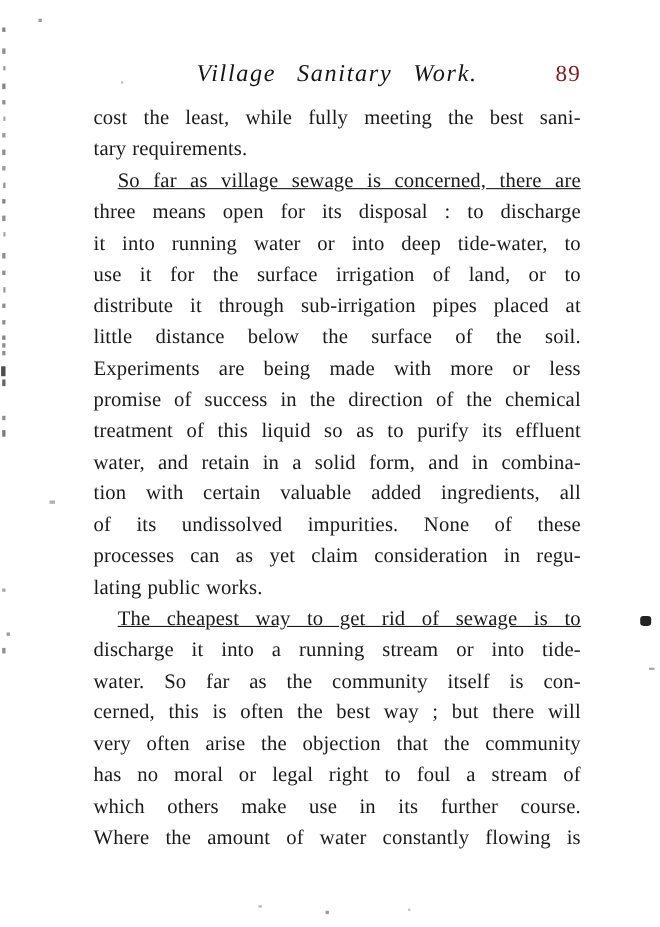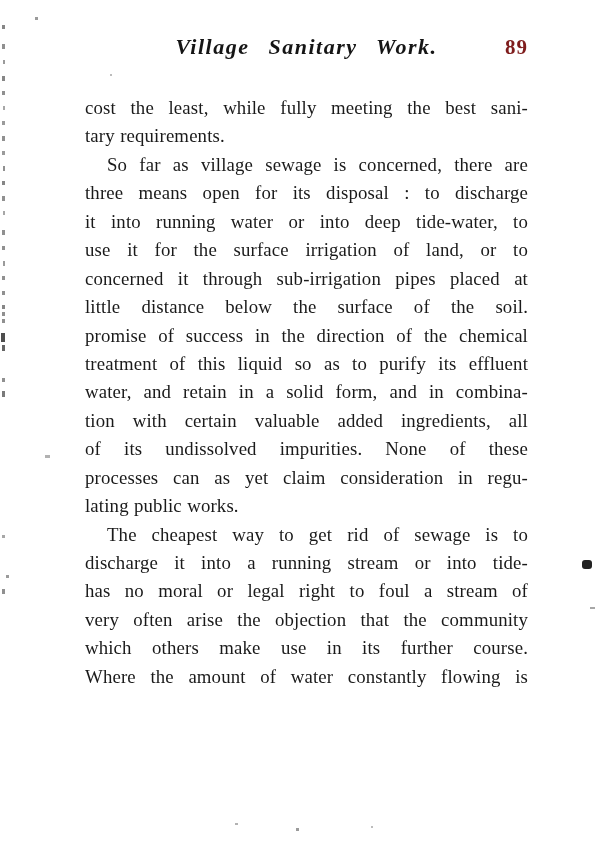--- a/index.html
+++ b/index.html
@@ -13,24 +13,23 @@
     height: 843px;
     background: #ffffff;
     overflow: hidden;
     font-family: "Liberation Serif", "DejaVu Serif", serif;
     color: #1a1a1a;
   }
   
   .running-head {
     position: absolute;
     left: 85px;
-    top: 34px;
+    top: 54px;
     width: 443px;
     height: 34px;
-    font-weight: bold;
   }
   .running-head .title {
     position: absolute;
     left: 0;
     right: 0;
     text-align: center;
     font-style: italic;
     font-size: 22px;
     letter-spacing: 1.5px;
     word-spacing: 12px;
@@ -58,20 +57,21 @@
     font-size: 18.8px;
     letter-spacing: 0.15px;
     word-spacing: 0.5px;
     white-space: normal;
     text-align: justify;
     text-align-last: justify;
     overflow: visible;
   }
   .line.indent {
     text-indent: 22px;
+    text-decoration: underline;
   }
   .line.flush {
     text-align: right;
     text-align-last: left;
   }
   
   .artifact-layer {
     position: absolute;
     inset: 0;
     pointer-events: none;
@@ -92,33 +92,36 @@
   </div>
 
   <div class="text-block">
 
   <div class="line">cost the least, while fully meeting the best sani-</div>
       <div class="line flush">tary requirements.</div>
       <div class="line indent">So far as village sewage is concerned, there are</div>
       <div class="line">three means open for its disposal : to discharge</div>
       <div class="line">it into running water or into deep tide-water, to</div>
       <div class="line">use it for the surface irrigation of land, or to</div>
-      <div class="line">concerned it through sub-irrigation pipes placed at</div>
+      <div class="line">distribute it through sub-irrigation pipes placed at</div>
       <div class="line">little distance below the surface of the soil.</div>
+      <div class="line">Experiments are being made with more or less</div>
       <div class="line">promise of success in the direction of the chemical</div>
       <div class="line">treatment of this liquid so as to purify its effluent</div>
       <div class="line">water, and retain in a solid form, and in combina-</div>
       <div class="line">tion with certain valuable added ingredients, all</div>
       <div class="line">of its undissolved impurities.  None of these</div>
       <div class="line">processes can as yet claim consideration in regu-</div>
       <div class="line flush">lating public works.</div>
       <div class="line indent">The cheapest way to get rid of sewage is to</div>
       <div class="line">discharge it into a running stream or into tide-</div>
+      <div class="line">water.  So far as the community itself is con-</div>
+      <div class="line">cerned, this is often the best way ; but there will</div>
+      <div class="line">very often arise the objection that the community</div>
       <div class="line">has no moral or legal right to foul a stream of</div>
-      <div class="line">very often arise the objection that the community</div>
       <div class="line">which others make use in its further course.</div>
       <div class="line">Where the amount of water constantly flowing is</div>
     </div>
 
   <div class="artifact-layer">
 
   <div class="speck" style="left: 35px; top: 17px; width: 3px; height: 3px; opacity: 0.45;"></div>
       <div class="speck" style="left: 110px; top: 74px; width: 2px; height: 2px; opacity: 0.3;"></div>
       <div class="speck" style="left: 2px; top: 25px; width: 3px; height: 4px; opacity: 0.55;"></div>
       <div class="speck" style="left: 2px; top: 44px; width: 3px; height: 5px; opacity: 0.5;"></div>

